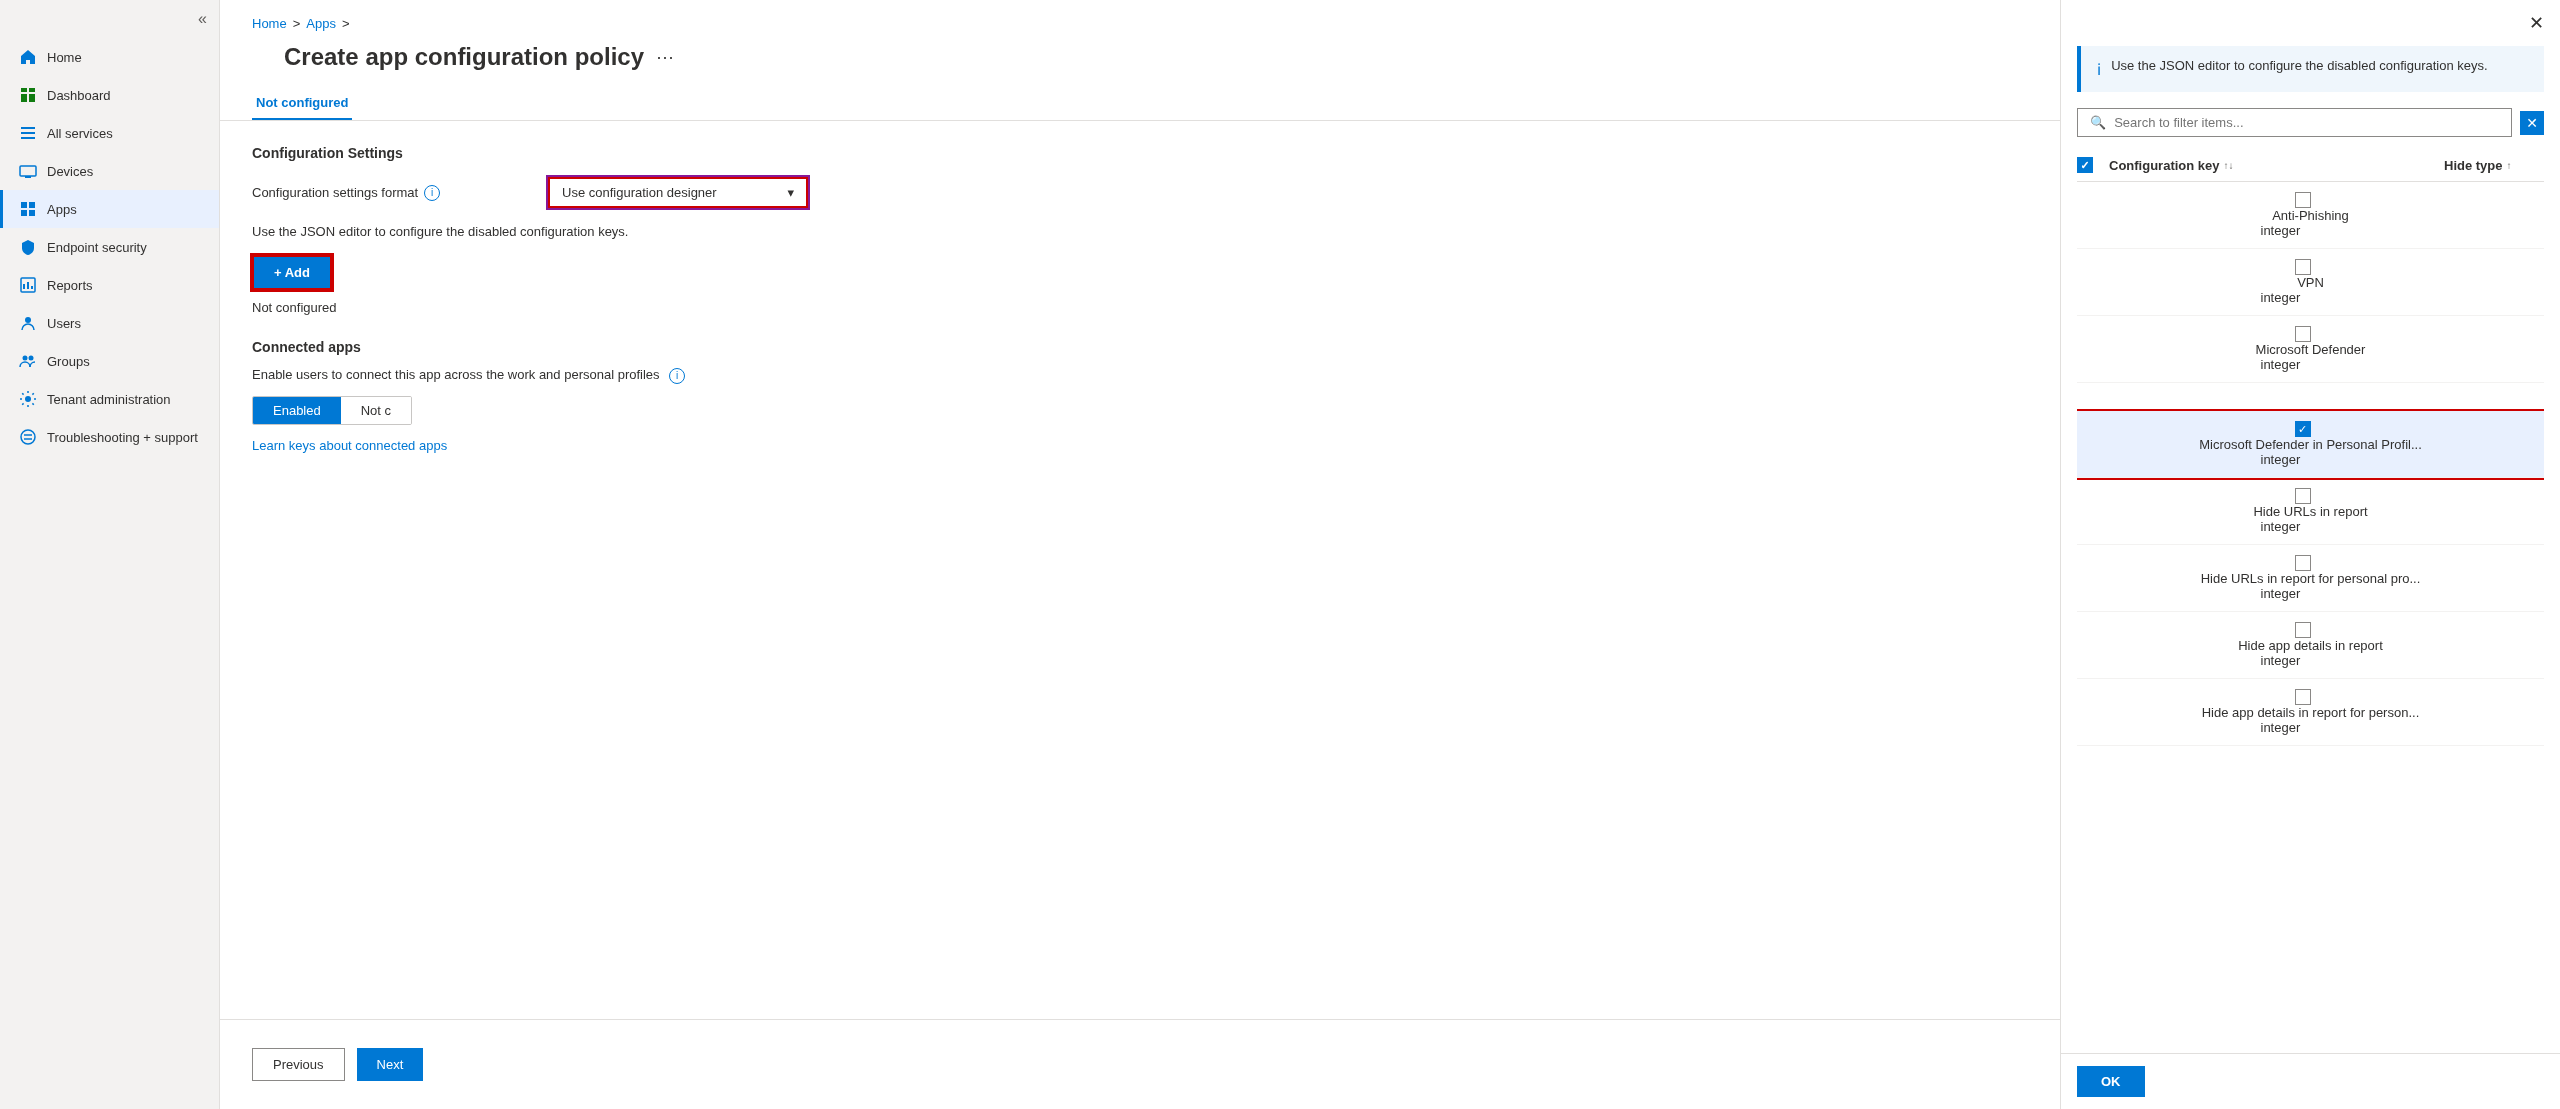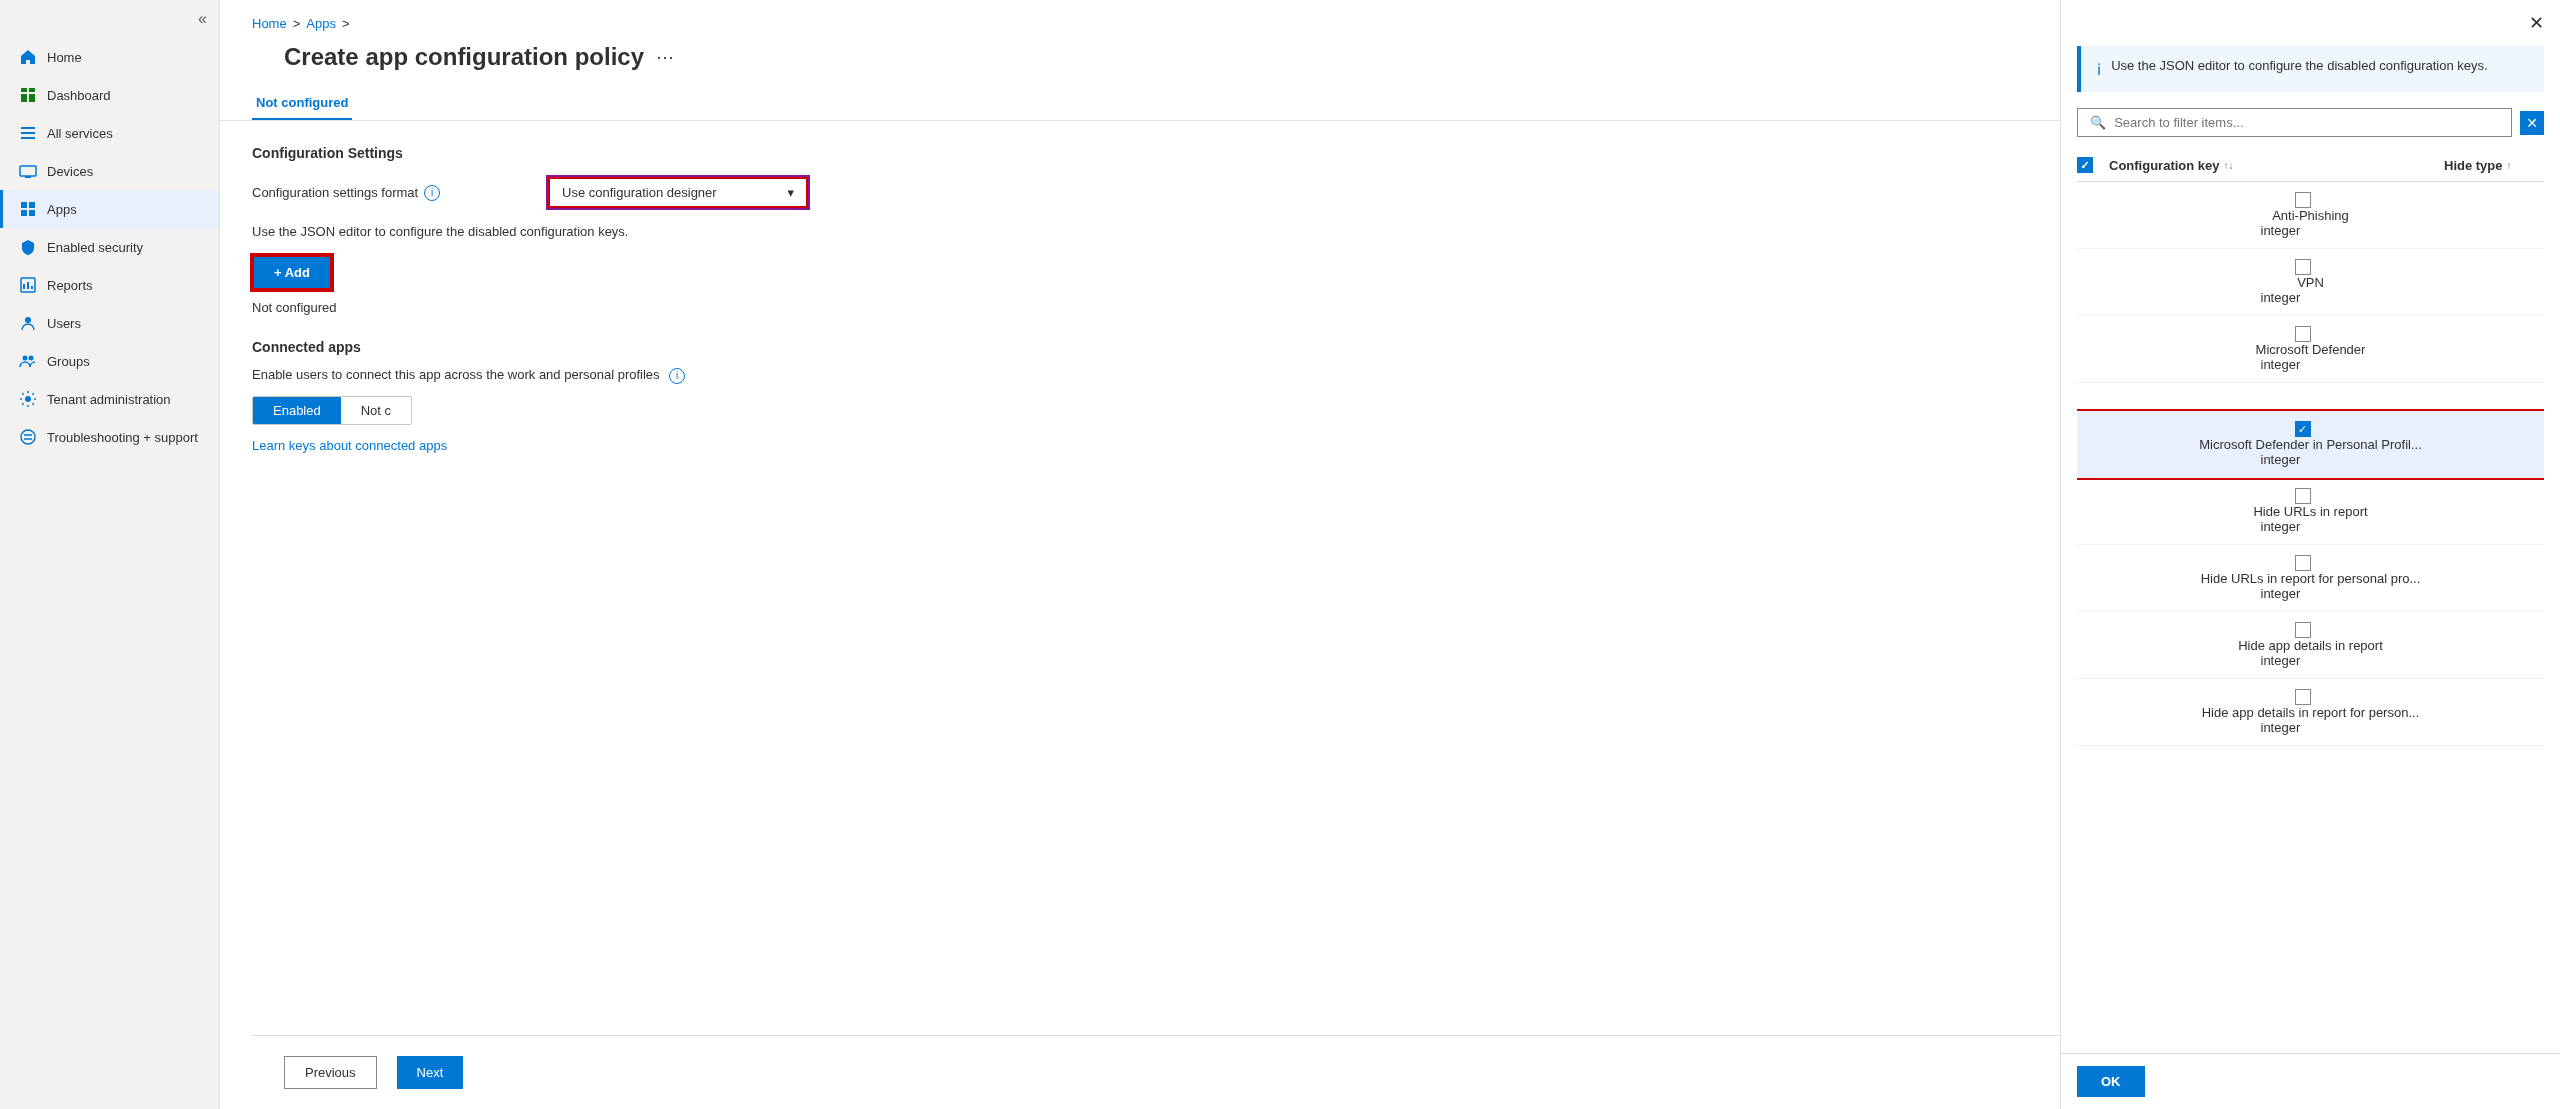--- a/index.html
+++ b/index.html
@@ -221,24 +221,23 @@
 
     .learn-more {
       color: #0078d4;
       font-size: 13px;
       cursor: pointer;
       text-decoration: none;
     }
 
     .footer-buttons {
       display: flex;
-      gap: 20px;
-      padding: 20px 32px;
+      gap: 12px;
+      padding: 28px 32px;
       border-top: 1px solid #e1dfdd;
-      margin-left: 32px;
     }
     .btn-previous {
       background: #fff;
       border: 1px solid #8a8886;
       padding: 8px 20px;
       font-size: 13px;
       cursor: pointer;
       color: #323130;
     }
     .btn-next {
@@ -466,21 +465,21 @@
     </span>
     <span class="sidebar-label">Apps</span>
   </a>
 
   <a class="sidebar-item">
     <span class="sidebar-icon">
       <svg viewBox="0 0 18 18" fill="none" xmlns="http://www.w3.org/2000/svg" class="icon-svg">
         <path d="M9 2L3 5v5c0 3.3 2.5 6.3 6 7 3.5-.7 6-3.7 6-7V5L9 2z" fill="#0078d4"></path>
       </svg>
     </span>
-    <span class="sidebar-label">Enabled security</span>
+    <span class="sidebar-label">Endpoint security</span>
   </a>
 
   <a class="sidebar-item">
     <span class="sidebar-icon">
       <svg viewBox="0 0 18 18" fill="none" xmlns="http://www.w3.org/2000/svg" class="icon-svg">
         <rect x="2" y="2" width="14" height="14" rx="1" stroke="#0078d4" stroke-width="1.5" fill="none"></rect>
         <line x1="5" y1="8" x2="5" y2="13" stroke="#0078d4" stroke-width="2"></line>
         <line x1="9" y1="6" x2="9" y2="13" stroke="#0078d4" stroke-width="2"></line>
         <line x1="13" y1="10" x2="13" y2="13" stroke="#0078d4" stroke-width="2"></line>
       </svg>

